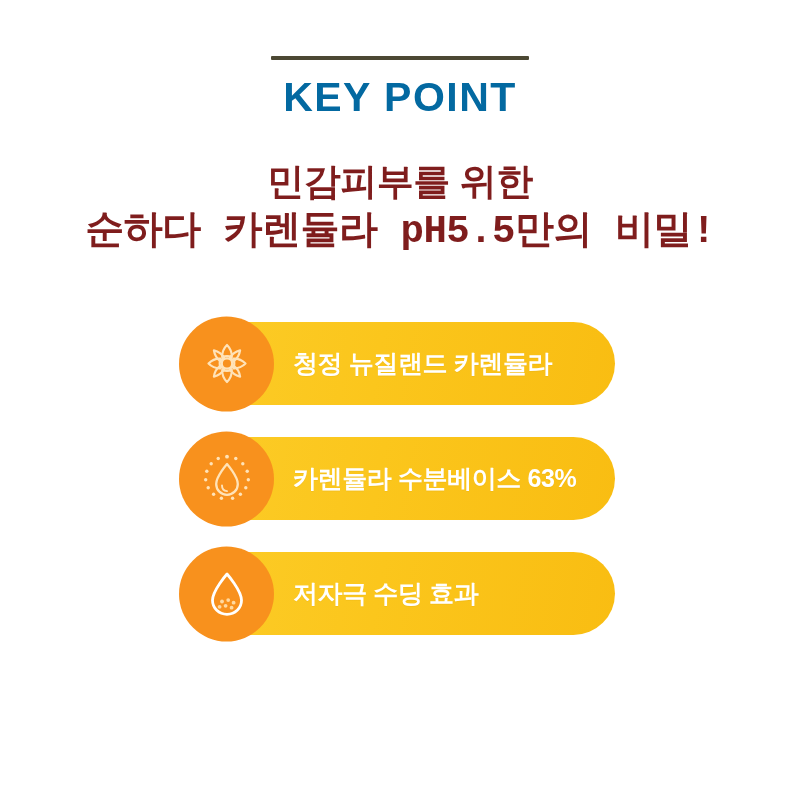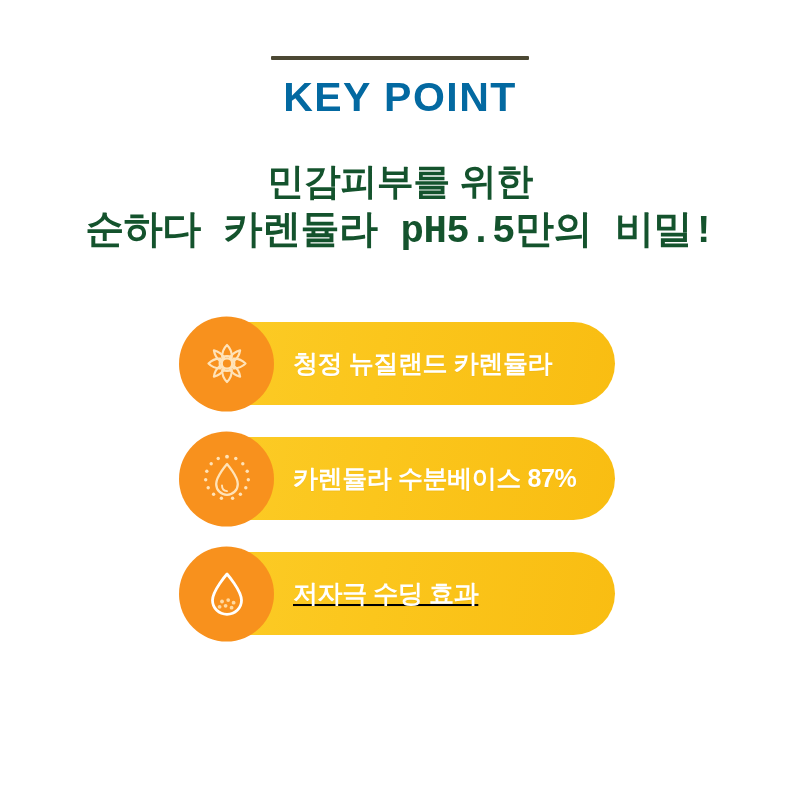--- a/index.html
+++ b/index.html
@@ -46,21 +46,21 @@
     font-family: "Liberation Sans", "DejaVu Sans", sans-serif;
   }
 
   
   .headline {
     position: absolute;
     top: 158px;
     left: 0;
     width: 800px;
     text-align: center;
-    color: #14532d;
+    color: #7f1d1d;
     font-weight: bold;
     line-height: 1.32;
   }
   .headline-line1 {
     font-size: 37px;
     letter-spacing: -0.5px;
     display: block;
   }
   .headline-line2 {
     font-size: 39px;
@@ -81,21 +81,20 @@
     width: 430px;
     height: 83px;
     margin: 0 auto 32px auto;
     border-radius: 42px;
     background: linear-gradient(100deg, #fccc28 0%, #fbc61c 45%, #f9bd12 100%);
     display: flex;
     align-items: center;
   }
   .pill:last-child {
     margin-bottom: 0;
-    text-decoration: underline;
   }
 
   .pill-icon {
     position: absolute;
     left: -6px;
     top: 50%;
     transform: translateY(-50%);
     width: 95px;
     height: 95px;
     border-radius: 50%;
@@ -171,21 +170,21 @@
             <circle cx="10.2" cy="38.2" r="1.7"></circle>
             <circle cx="7.7" cy="30.2" r="1.7"></circle>
             <circle cx="8.8" cy="21.8" r="1.7"></circle>
             <circle cx="13.2" cy="14.2" r="1.7"></circle>
             <circle cx="20.2" cy="9.0" r="1.7"></circle>
           </g>
           <path d="M29 14.5 C29 14.5 18.2 27.0 18.2 34.4 C18.2 40.6 23.0 45.3 29 45.3 C35.0 45.3 39.8 40.6 39.8 34.4 C39.8 27.0 29 14.5 29 14.5 Z" fill="none" stroke="#ffe3b8" stroke-width="2.3" stroke-linejoin="round"></path>
           <path d="M24.0 36.0 C24.0 39.3 26.2 41.4 29.0 41.6" fill="none" stroke="#ffe3b8" stroke-width="1.9" stroke-linecap="round"></path>
         </svg>
       </div>
-      <div class="pill-label">카렌듈라 수분베이스 87%</div>
+      <div class="pill-label">카렌듈라 수분베이스 63%</div>
     </div>
 
 
     <div class="pill">
       <div class="pill-icon">
         <svg width="56" height="56" viewBox="0 0 56 56" aria-hidden="true">
           <path d="M28 8.5 C28 8.5 13.5 25.0 13.5 34.8 C13.5 42.8 20.0 48.8 28 48.8 C36.0 48.8 42.5 42.8 42.5 34.8 C42.5 25.0 28 8.5 28 8.5 Z" fill="none" stroke="#ffffff" stroke-width="2.8" stroke-linejoin="round"></path>
           <g fill="#ffd9a0">
             <circle cx="23.0" cy="36.0" r="1.9"></circle>
             <circle cx="29.2" cy="34.6" r="1.9"></circle>

